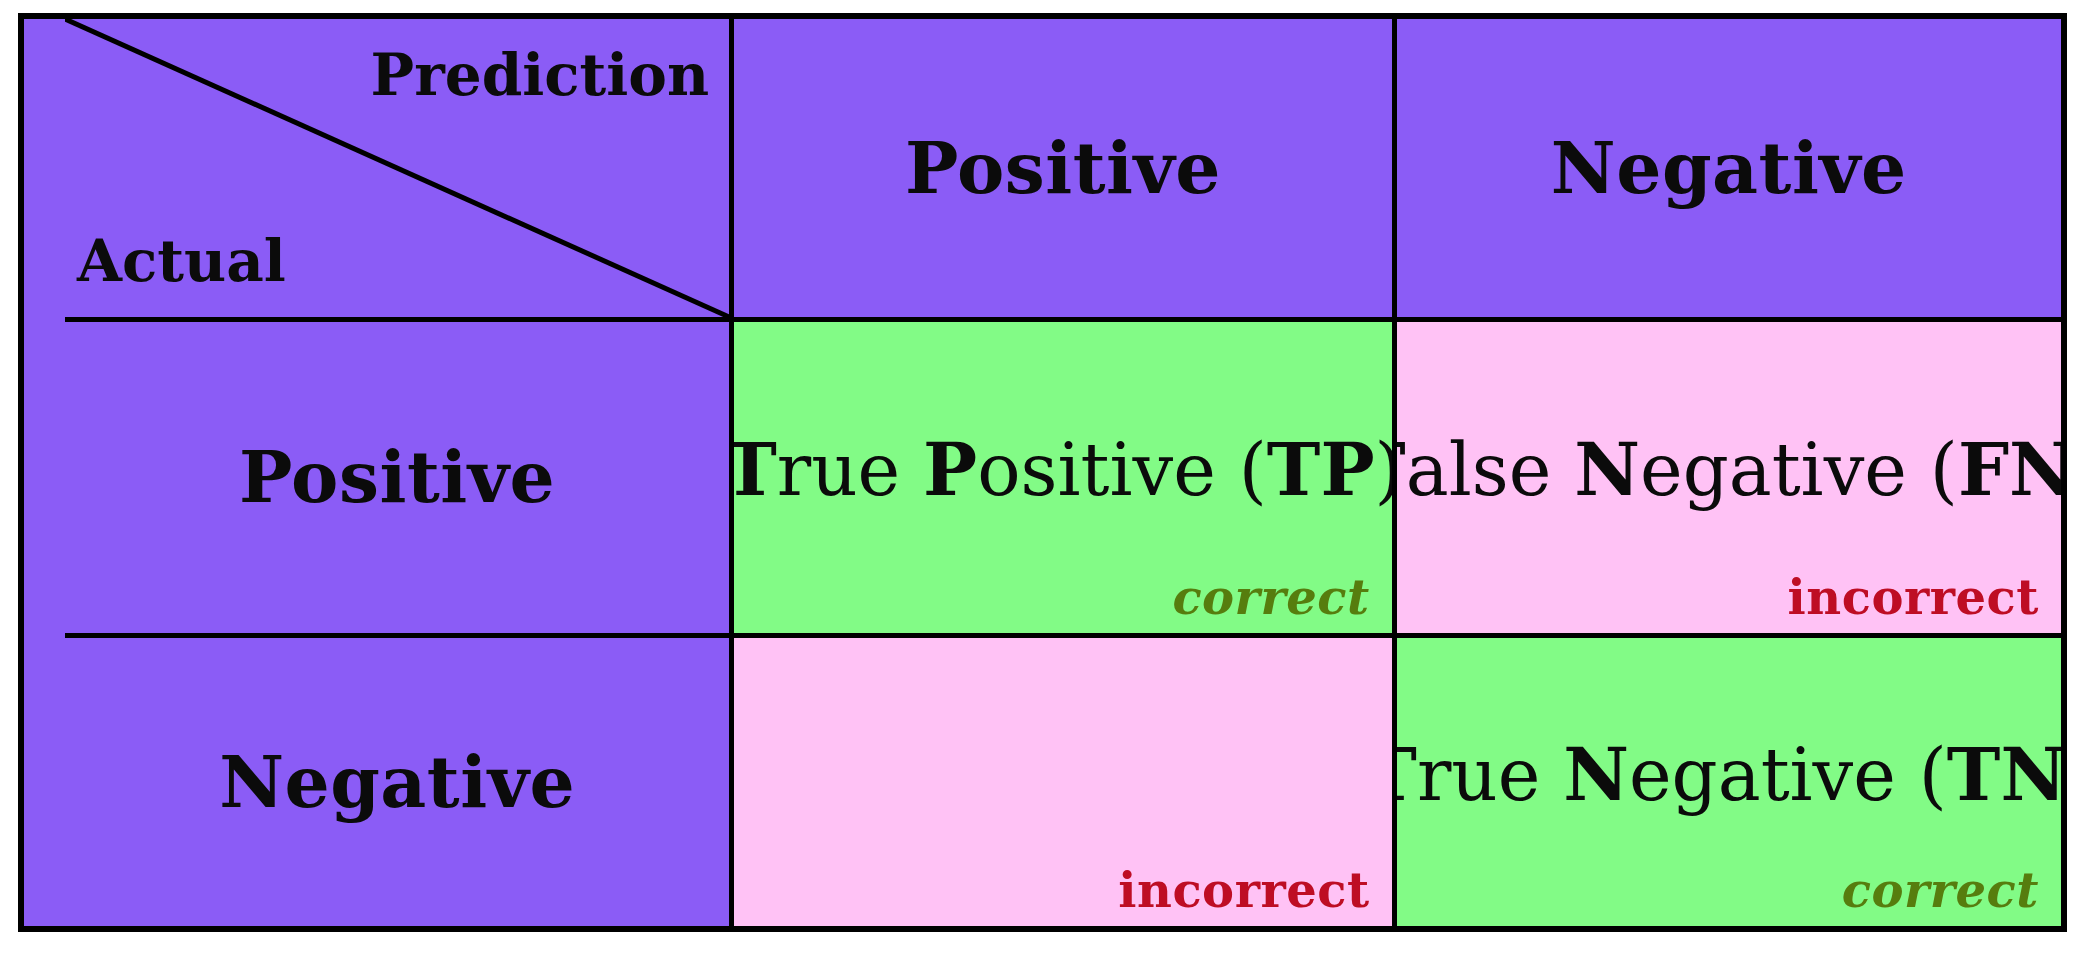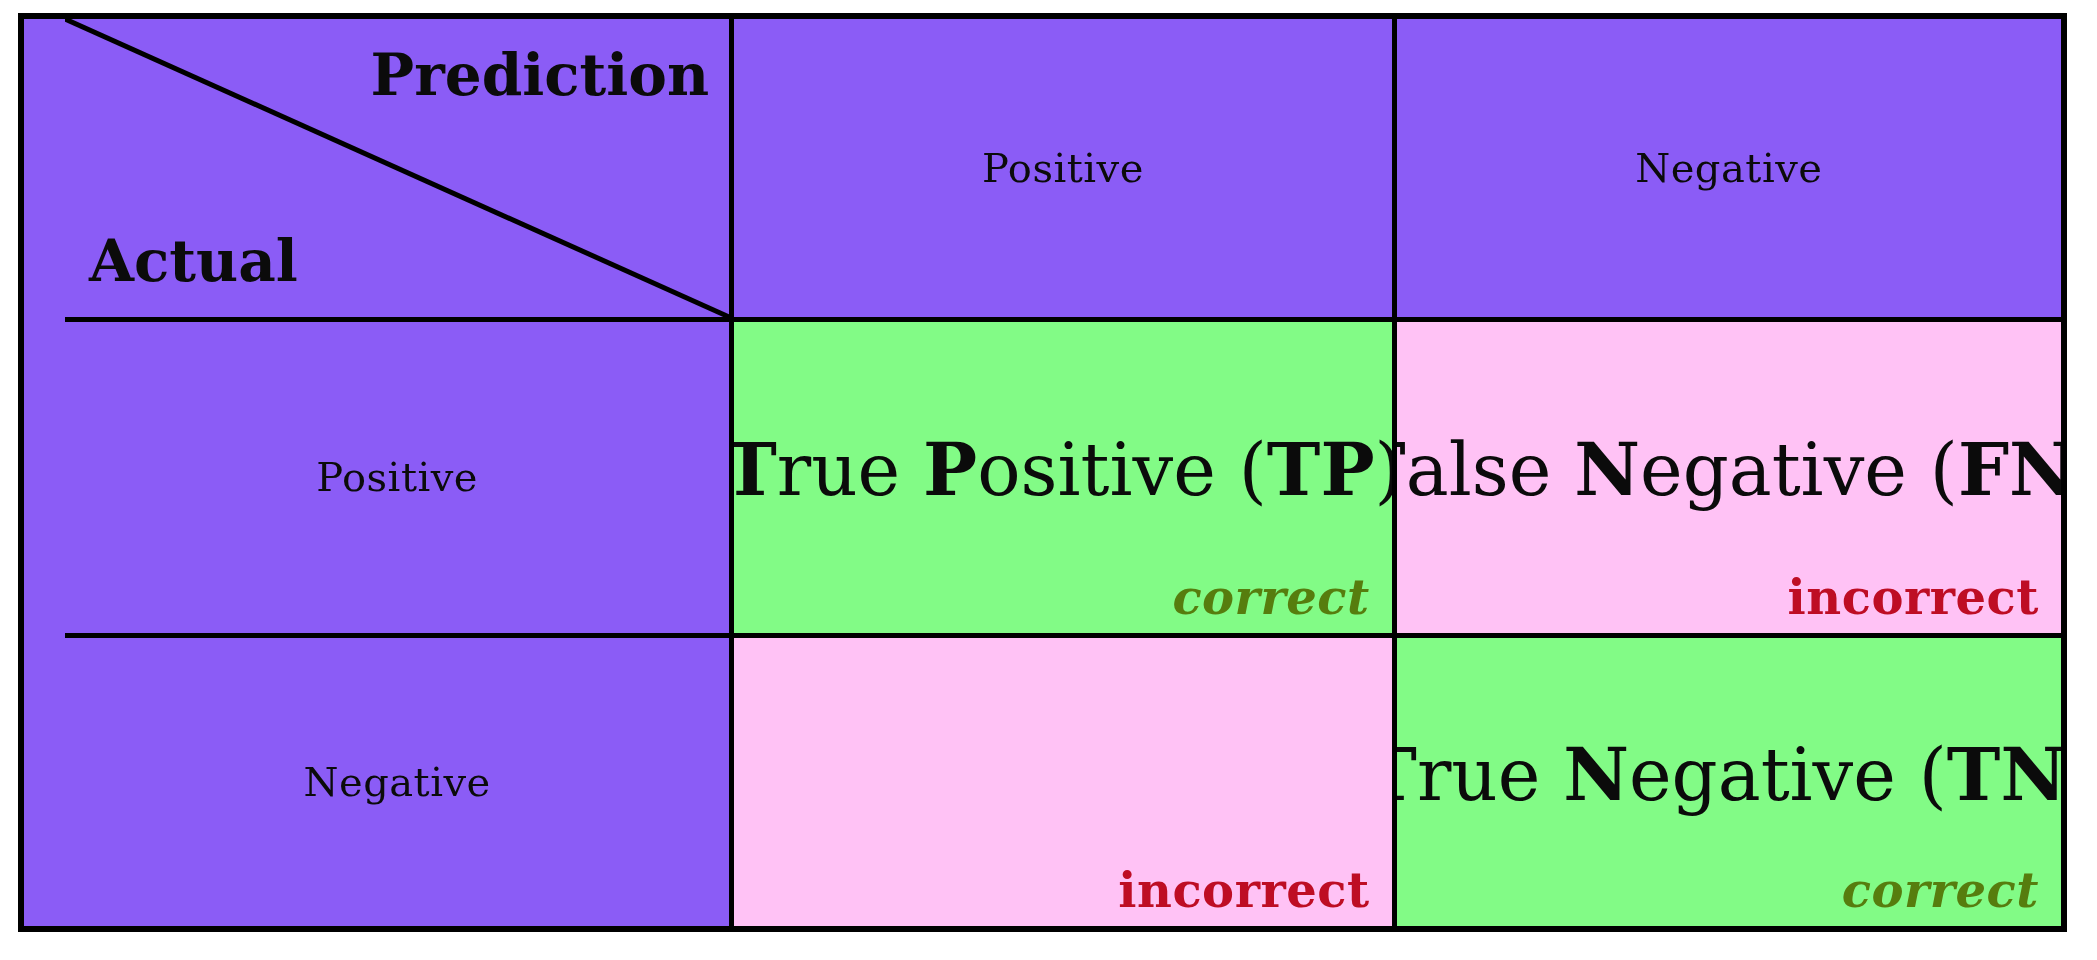--- a/index.html
+++ b/index.html
@@ -40,22 +40,22 @@
     justify-content: center;
     overflow: hidden;
   }
   .cell.last-col { border-right: none; }
   .cell.last-row { border-bottom: none; }
 
   .bg-correct   { background: var(--correct-bg, #82FB86); }
   .bg-incorrect { background: var(--incorrect-bg, #FFC2F5); align-items: center; }
 
   .head-label {
-    font-size: 40px;
-    font-weight: 400;
+    font-size: 71px;
+    font-weight: 700;
     letter-spacing: 0.5px;
   }
 
   
   .corner { justify-content: stretch; align-items: stretch; }
   .corner svg {
     position: absolute;
     inset: 0;
     width: 100%;
     height: 100%;
@@ -64,21 +64,21 @@
   .corner-pred {
     position: absolute;
     top: 22px;
     right: 20px;
     font-size: 58px;
     font-weight: 700;
   }
   .corner-actual {
     position: absolute;
     bottom: 22px;
-    left: 24px;
+    left: 12px;
     font-size: 58px;
     font-weight: 700;
   }
 
   .cell-label {
     font-size: 72px;
     line-height: 1.1;
     text-align: center;
     white-space: pre;
     margin-top: -14px; 

